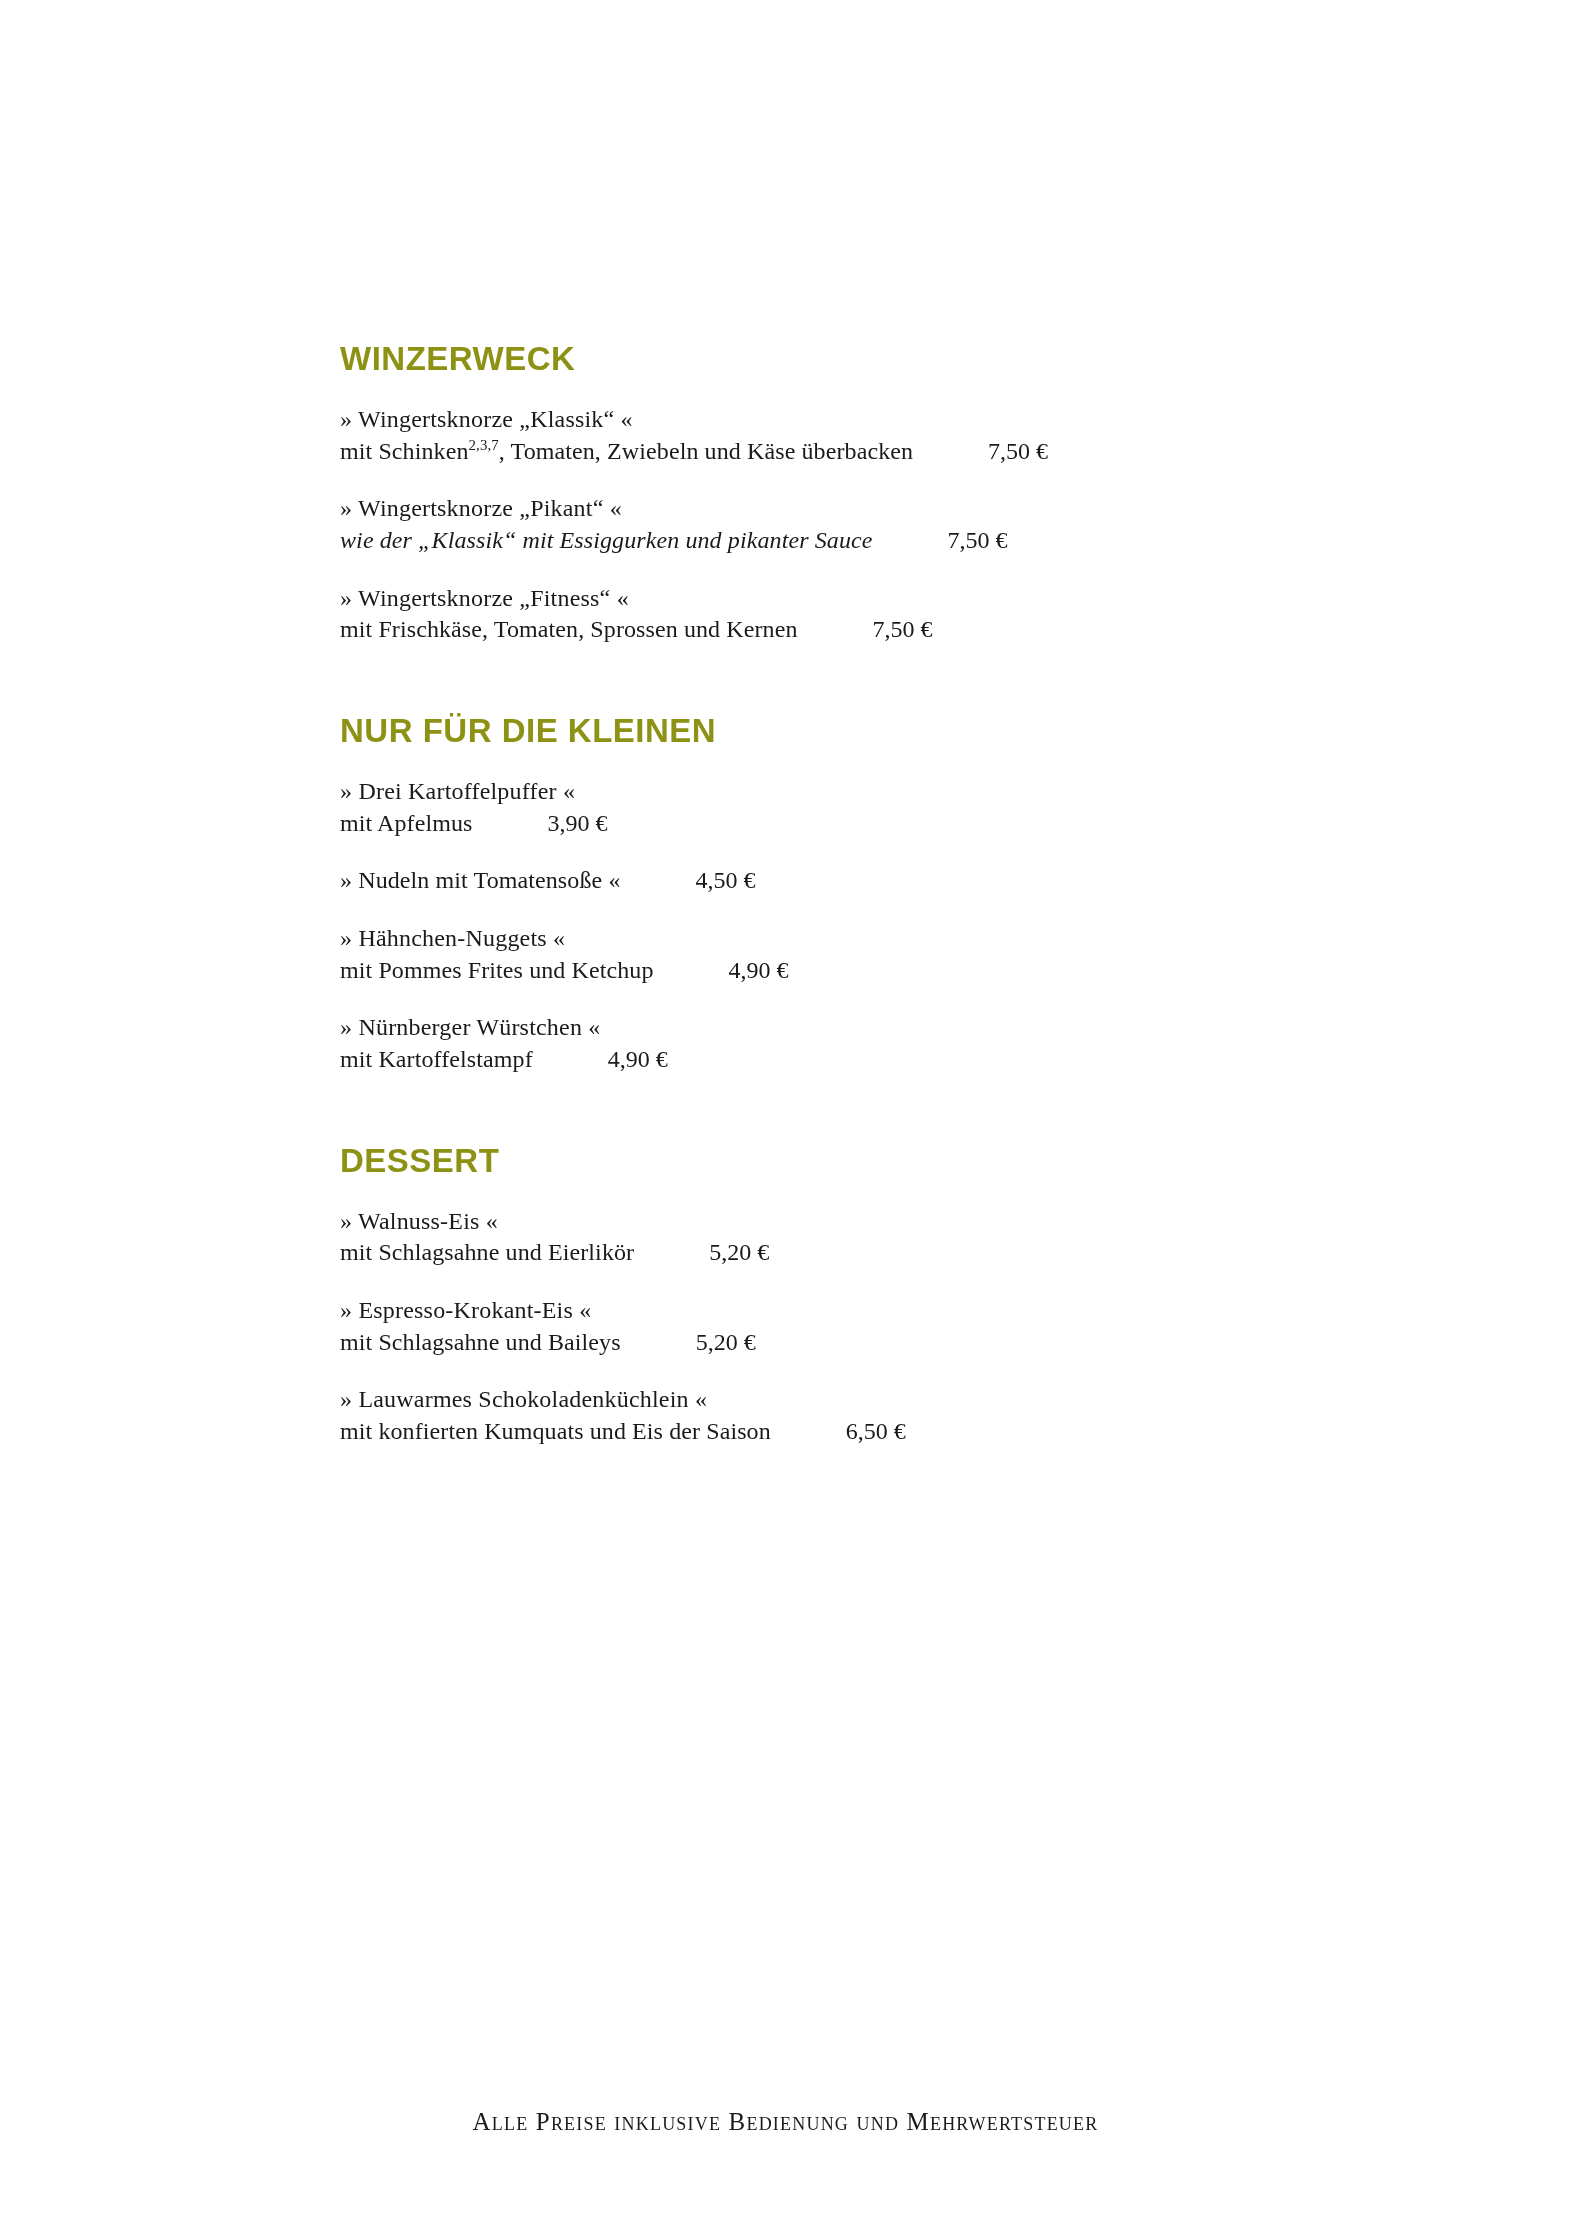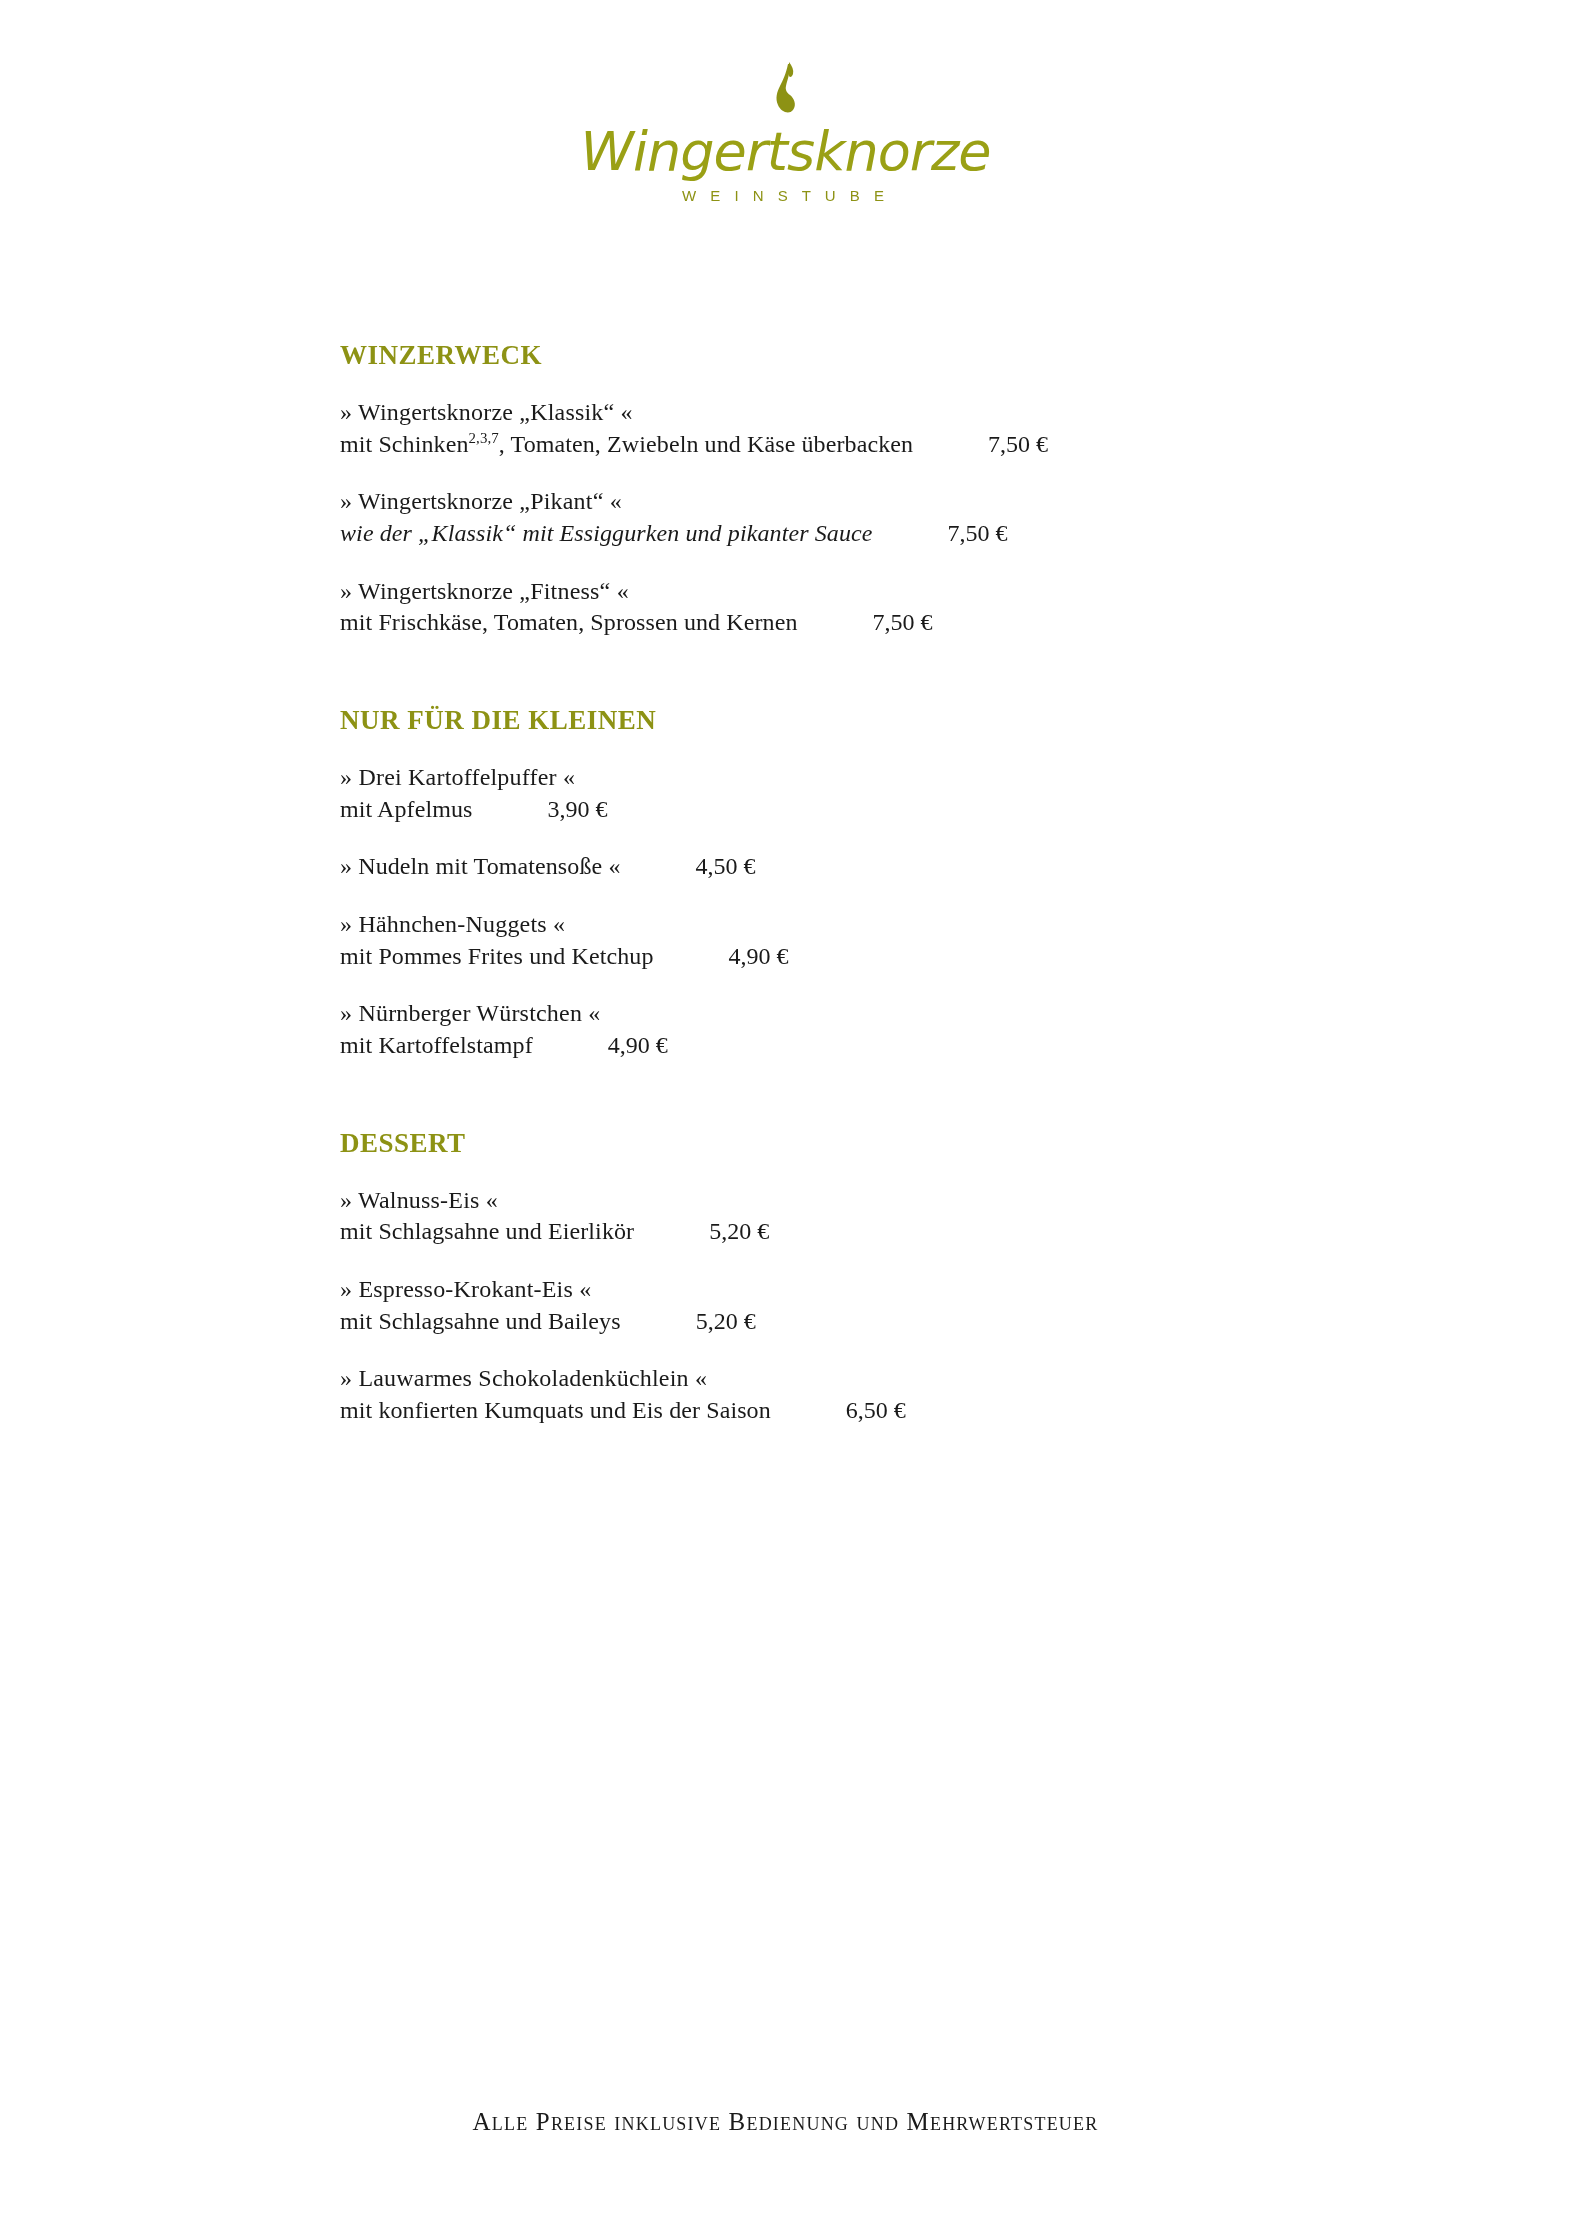--- a/index.html
+++ b/index.html
@@ -62,23 +62,23 @@
     left: 340px;
     width: 900px;
   }
 
   .section {
     margin-bottom: 66px;
   }
   .section:last-child { margin-bottom: 0; }
 
   .section-title {
-    font-family: Liberation Serif, serif;
+    font-family: Liberation Sans, sans-serif;
     font-weight: bold;
-    font-size: 27px;
+    font-size: 33px;
     color: #8d9214;
     letter-spacing: 0.5px;
     margin: 0 0 26px 0;
   }
 
   .item {
     margin-bottom: 26px;
   }
   .item:last-child { margin-bottom: 0; }
 
@@ -129,28 +129,20 @@
     font-size: 25px;
     letter-spacing: 1.2px;
     color: #1a1a1a;
   }
 </style>
 </head>
 <body>
 
 <div class="page">
 
-  <div class="logo-block">
-    <svg class="logo-mark" viewBox="0 0 60 70" aria-hidden="true">
-      <path d="M32 4 C30 14 27 20 24 26 C21 32 19 38 22 45 C25 52 33 55 37 50 C41 45 38 38 34 35 C31 33 29 30 30 26 C31 21 34 14 34 4 Z" fill="#8d9214"></path>
-      <path d="M33 2 C36 6 38 10 37 14 C36 17 34 18 33 16 C32 13 33 8 33 2 Z" fill="#8d9214"></path>
-    </svg>
-    <div class="logo-word">Wingertsknorze</div>
-    <div class="logo-sub">W E I N S T U B E</div>
-  </div>
 
   <div class="content">
 
     <div class="section">
       <h2 class="section-title">WINZERWECK</h2>
 
       <div class="item">
         <div class="item-name">
           <span>»</span>
           <span>Wingertsknorze  „Klassik“</span>

